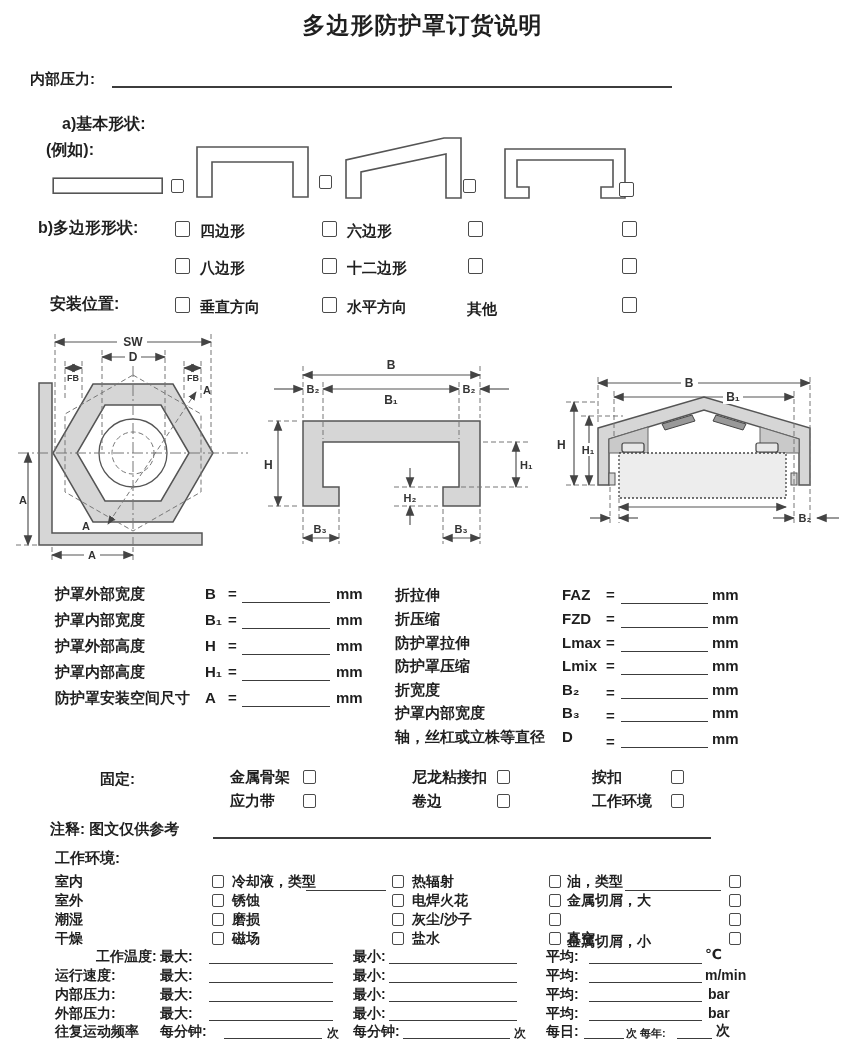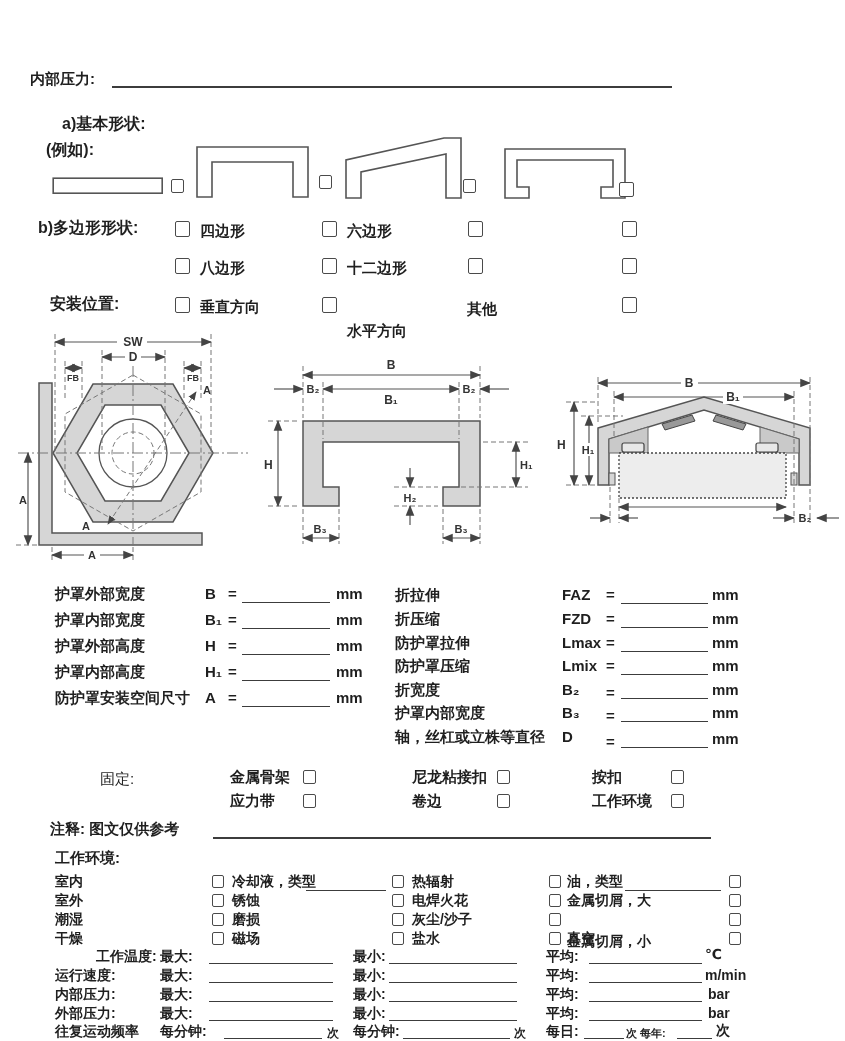--- a/index.html
+++ b/index.html
@@ -32,20 +32,21 @@
 <div id="page">
 
   <svg width="0" height="0">
     <defs>
       <marker id="ar" viewBox="0 0 10 10" markerWidth="9" markerHeight="9" refX="9" refY="5" orient="auto-start-reverse">
         <path d="M0,1 L10,5 L0,9 z" fill="#444"></path>
       </marker>
     </defs>
   </svg>
 
+  <div class="abs h1" style="left:0;right:0;top:10px;text-align:center;">多边形防护罩订货说明</div>
 
   <div class="abs t15" style="left:30px;top:70px;font-weight:700;">内部压力:</div>
   <div class="fline" style="left:112px;top:72px;width:560px;border-bottom-width:2px;"></div>
 
   <div class="abs t16" style="left:38px;top:114px;margin-left:24px;">a)基本形状:</div>
   <div class="abs t16" style="left:46px;top:140px;">(例如):</div>
 
   <svg style="left:52px;top:177px;" width="112" height="20">
     <rect x="1.2" y="1.2" width="109" height="15" class="outline"></rect>
   </svg>
@@ -78,21 +79,21 @@
   <div class="abs t15" style="left:200px;top:259px;">八边形</div>
   <div class="cb lg" style="left:322px;top:258px;"></div>
   <div class="abs t15" style="left:347px;top:259px;">十二边形</div>
   <div class="cb lg" style="left:468px;top:258px;"></div>
   <div class="cb lg" style="left:622px;top:258px;"></div>
 
   <div class="abs t16" style="left:50px;top:294px;">安装位置:</div>
   <div class="cb lg" style="left:175px;top:297px;"></div>
   <div class="abs t15" style="left:200px;top:298px;">垂直方向</div>
   <div class="cb lg" style="left:322px;top:297px;"></div>
-  <div class="abs t15" style="left:347px;top:298px;margin-top:24px;">水平方向</div>
+  <div class="abs t15" style="left:347px;top:298px;">水平方向</div>
   <div class="abs t15" style="left:467px;top:300px;">其他</div>
   <div class="cb lg" style="left:622px;top:297px;"></div>
 
   <svg style="left:8px;top:328px;" width="250" height="240" viewBox="0 0 250 240">
     <path d="M31,55 L44,55 L44,205 L194,205 L194,217 L31,217 Z" class="solidshape"></path>
     <path d="M205,125 L165,56 L85,56 L45,125 L85,194 L165,194 Z M181,125 L153,77 L97,77 L69,125 L97,173 L153,173 Z" fill-rule="evenodd" class="solidshape"></path>
     <path d="M125,47 L193,86 L193,164 L125,203 L57,164 L57,86 Z" class="dash"></path>
     <circle cx="125" cy="125" r="34" fill="none" stroke="#555" stroke-width="1.3"></circle>
     <circle cx="125" cy="125" r="21" class="dash"></circle>
     <line x1="10" y1="125" x2="240" y2="125" class="dashdot"></line>
@@ -288,21 +289,21 @@
   <div class="abs sym" style="left:606px;top:707px;">=</div>
   <div class="fline" style="left:621px;top:707px;width:87px;"></div>
   <div class="abs sym" style="left:712px;top:704px;">mm</div>
 
   <div class="abs t15" style="left:395px;top:728px;">轴，丝杠或立株等直径</div>
   <div class="abs sym" style="left:562px;top:728px;">D</div>
   <div class="abs sym" style="left:606px;top:733px;">=</div>
   <div class="fline" style="left:621px;top:733px;width:87px;"></div>
   <div class="abs sym" style="left:712px;top:730px;">mm</div>
 
-  <div class="abs t15" style="left:100px;top:770px;font-weight:400;">固定:</div>
+  <div class="abs t15" style="left:100px;top:770px;font-weight:700;">固定:</div>
   <div class="abs t15" style="left:230px;top:768px;">金属骨架</div>
   <div class="cb" style="left:303px;top:770px;"></div>
   <div class="abs t15" style="left:412px;top:768px;">尼龙粘接扣</div>
   <div class="cb" style="left:497px;top:770px;"></div>
   <div class="abs t15" style="left:592px;top:768px;">按扣</div>
   <div class="cb" style="left:671px;top:770px;"></div>
   <div class="abs t15" style="left:230px;top:792px;">应力带</div>
   <div class="cb" style="left:303px;top:794px;"></div>
   <div class="abs t15" style="left:412px;top:792px;">卷边</div>
   <div class="cb" style="left:497px;top:794px;"></div>

